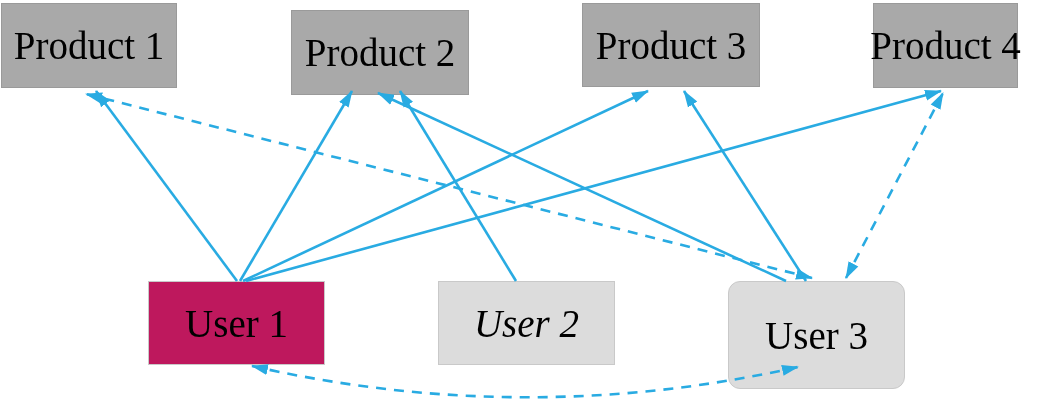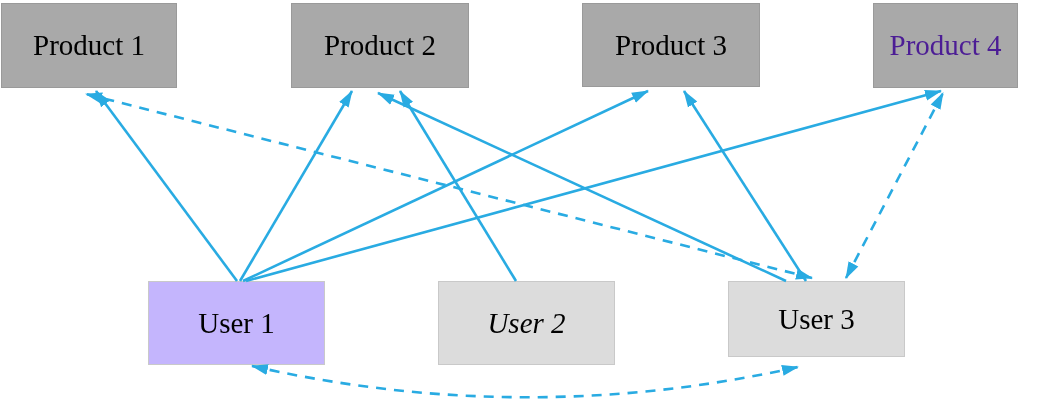--- a/index.html
+++ b/index.html
@@ -13,21 +13,21 @@
     height: 404px;
     background: #ffffff;
     overflow: hidden;
     font-family: "Liberation Serif", "DejaVu Serif", serif;
   }
   .node {
     position: absolute;
     display: flex;
     align-items: center;
     justify-content: center;
-    font-size: 29px;
+    font-size: 39px;
     color: #000000;
     box-sizing: border-box;
     white-space: nowrap;
   }
   .node.product { border: 1px solid #9a9a9a; }
   .node.user    { border: 1px solid #c9c9c9; }
   #edge-layer {
     position: absolute;
     left: 0;
     top: 0;
@@ -49,37 +49,37 @@
   }
 </style>
 </head>
 <body>
 
 <div id="canvas">
 
   <div class="node product" style="left: 1px; top: 3px; width: 176px; height: 85px; background: rgb(169, 169, 169); color: rgb(0, 0, 0);">
     <span>Product 1</span>
   </div>
-  <div class="node product" style="left: 291px; top: 3px; width: 178px; height: 85px; background: rgb(169, 169, 169); color: rgb(0, 0, 0);">
+  <div class="node product" style="left: 291px; top: 10px; width: 178px; height: 85px; background: rgb(169, 169, 169); color: rgb(0, 0, 0);">
     <span>Product 2</span>
   </div>
   <div class="node product" style="left: 582px; top: 3px; width: 178px; height: 84px; background: rgb(169, 169, 169); color: rgb(0, 0, 0);">
     <span>Product 3</span>
   </div>
-  <div class="node product" style="left: 873px; top: 3px; width: 145px; height: 85px; background: rgb(169, 169, 169); color: #4c1d95;">
+  <div class="node product" style="left: 873px; top: 3px; width: 145px; height: 85px; background: rgb(169, 169, 169); color: #000000;">
     <span>Product 4</span>
   </div>
 
-  <div class="node user" style="left: 148px; top: 281px; width: 177px; height: 84px; background: #c4b5fd; color: rgb(0, 0, 0); align-items: center;">
+  <div class="node user" style="left: 148px; top: 281px; width: 177px; height: 84px; background: #be185d; color: rgb(0, 0, 0); align-items: center;">
     <span>User 1</span>
   </div>
   <div class="node user" style="left: 438px; top: 281px; width: 177px; height: 84px; background: rgb(220, 220, 220); color: rgb(0, 0, 0); font-style: italic;">
     <span>User 2</span>
   </div>
-  <div class="node user" style="left: 728px; top: 281px; width: 177px; height: 76px; background: rgb(220, 220, 220); color: rgb(0, 0, 0);">
+  <div class="node user" style="left: 728px; top: 281px; width: 177px; height: 108px; background: rgb(220, 220, 220); color: rgb(0, 0, 0); border-radius: 12px;">
     <span>User 3</span>
   </div>
 
   <svg id="edge-layer" viewBox="0 0 1051 404" xmlns="http://www.w3.org/2000/svg">
     <defs>
       <marker id="arrowhead" markerUnits="userSpaceOnUse" markerWidth="19" markerHeight="14" refX="16" refY="6.5" orient="auto">
         <path d="M0,1 L17,6.5 L0,12 Z" class="arrow-fill"></path>
       </marker>
       <marker id="arrowhead-rev" markerUnits="userSpaceOnUse" markerWidth="19" markerHeight="14" refX="16" refY="6.5" orient="auto-start-reverse">
         <path d="M0,1 L17,6.5 L0,12 Z" class="arrow-fill"></path>

